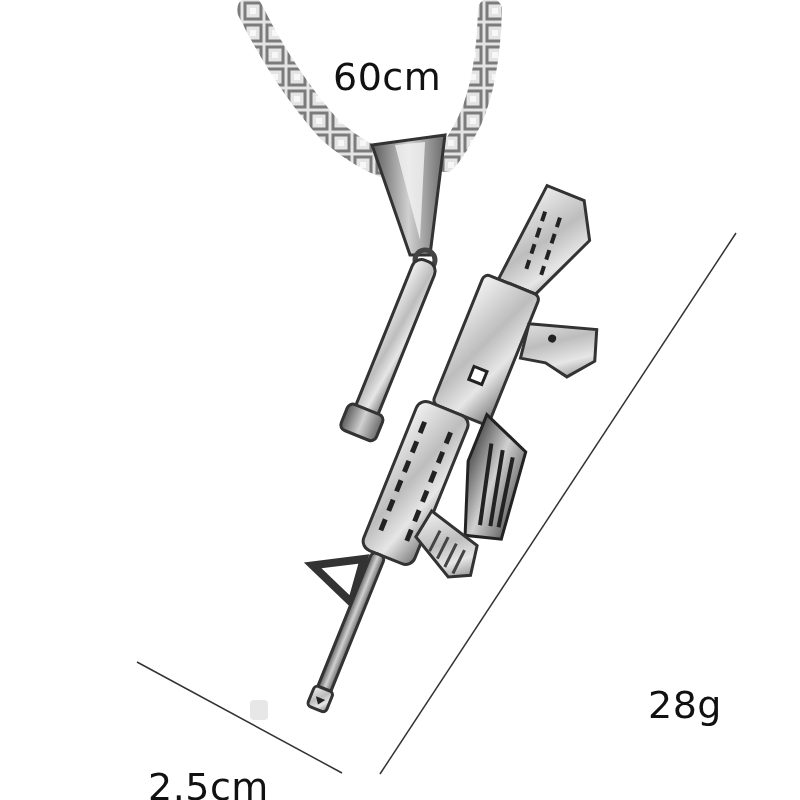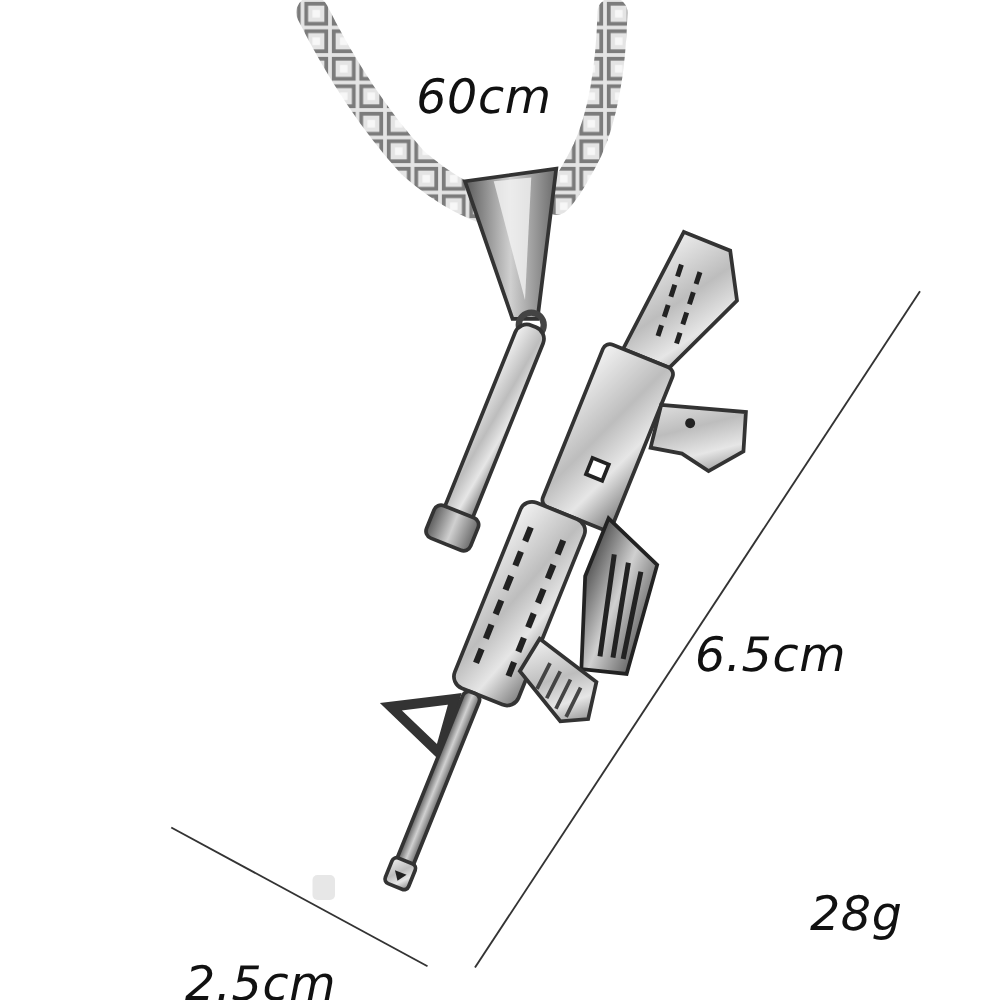--- a/index.html
+++ b/index.html
@@ -1,22 +1,22 @@
 <!DOCTYPE html>
 <html><head>
   <meta charset="utf-8">
   <style>
     html, body { margin: 0; padding: 0; background: #ffffff; }
     body { width: 800px; height: 800px; position: relative; overflow: hidden; font-family: "DejaVu Sans", "Liberation Sans", sans-serif; }
-    .stage { position: absolute; left: 0; top: 0; width: 668px; height: 800px; font-style: italic; }
+    .stage { position: absolute; left: 0; top: 0; width: 668px; height: 800px; }
     .label { position: absolute; color: #111111; font-size: 38px; letter-spacing: 0.5px; line-height: 1; white-space: nowrap; }
     .label-chain { left: 333px; top: 58px; }
     .label-height { left: 556px; top: 505px; }
     .label-width { left: 148px; top: 728px; margin-top: 40px; }
-    .label-weight { left: 648px; top: 712px; }
+    .label-weight { left: 648px; top: 686px; }
   </style>
 </head>
 <body>
 
 <div class="stage">
   <svg width="800" height="800" viewBox="0 0 800 800">
     <defs>
       <linearGradient id="steel" x1="0" y1="0" x2="1" y2="1">
         <stop offset="0" stop-color="#f4f4f4"></stop>
         <stop offset="0.45" stop-color="#bdbdbd"></stop>
@@ -79,16 +79,15 @@
 
     <g opacity="0.35">
       <rect x="250" y="700" width="18" height="20" rx="4" fill="#bbbbbb"></rect>
     </g>
 
     <line x1="736" y1="233" x2="380" y2="774" stroke="#333333" stroke-width="1.5"></line>
     <line x1="137" y1="662" x2="342" y2="773" stroke="#333333" stroke-width="1.5"></line>
   </svg>
 
   <div class="label label-chain">60cm</div>
-  <div class="label label-height">6.5cm</div>
   <div class="label label-width">2.5cm</div>
   <div class="label label-weight">28g</div>
 </div>
 
 </body></html>

